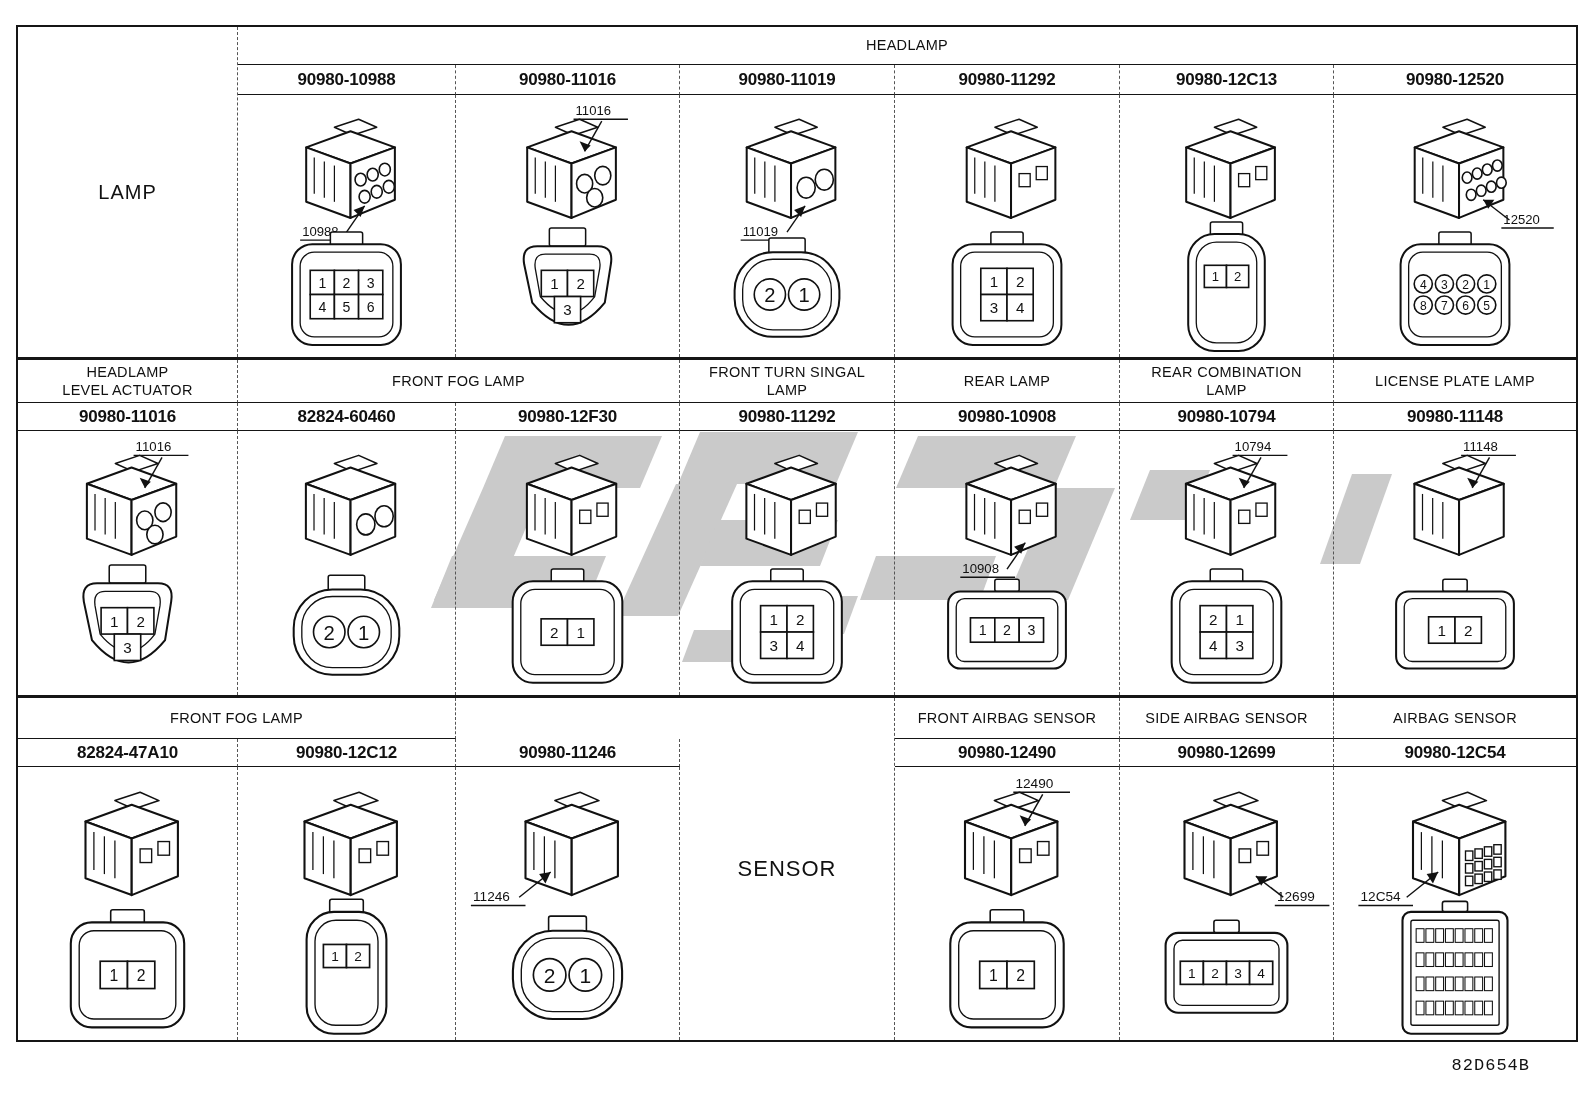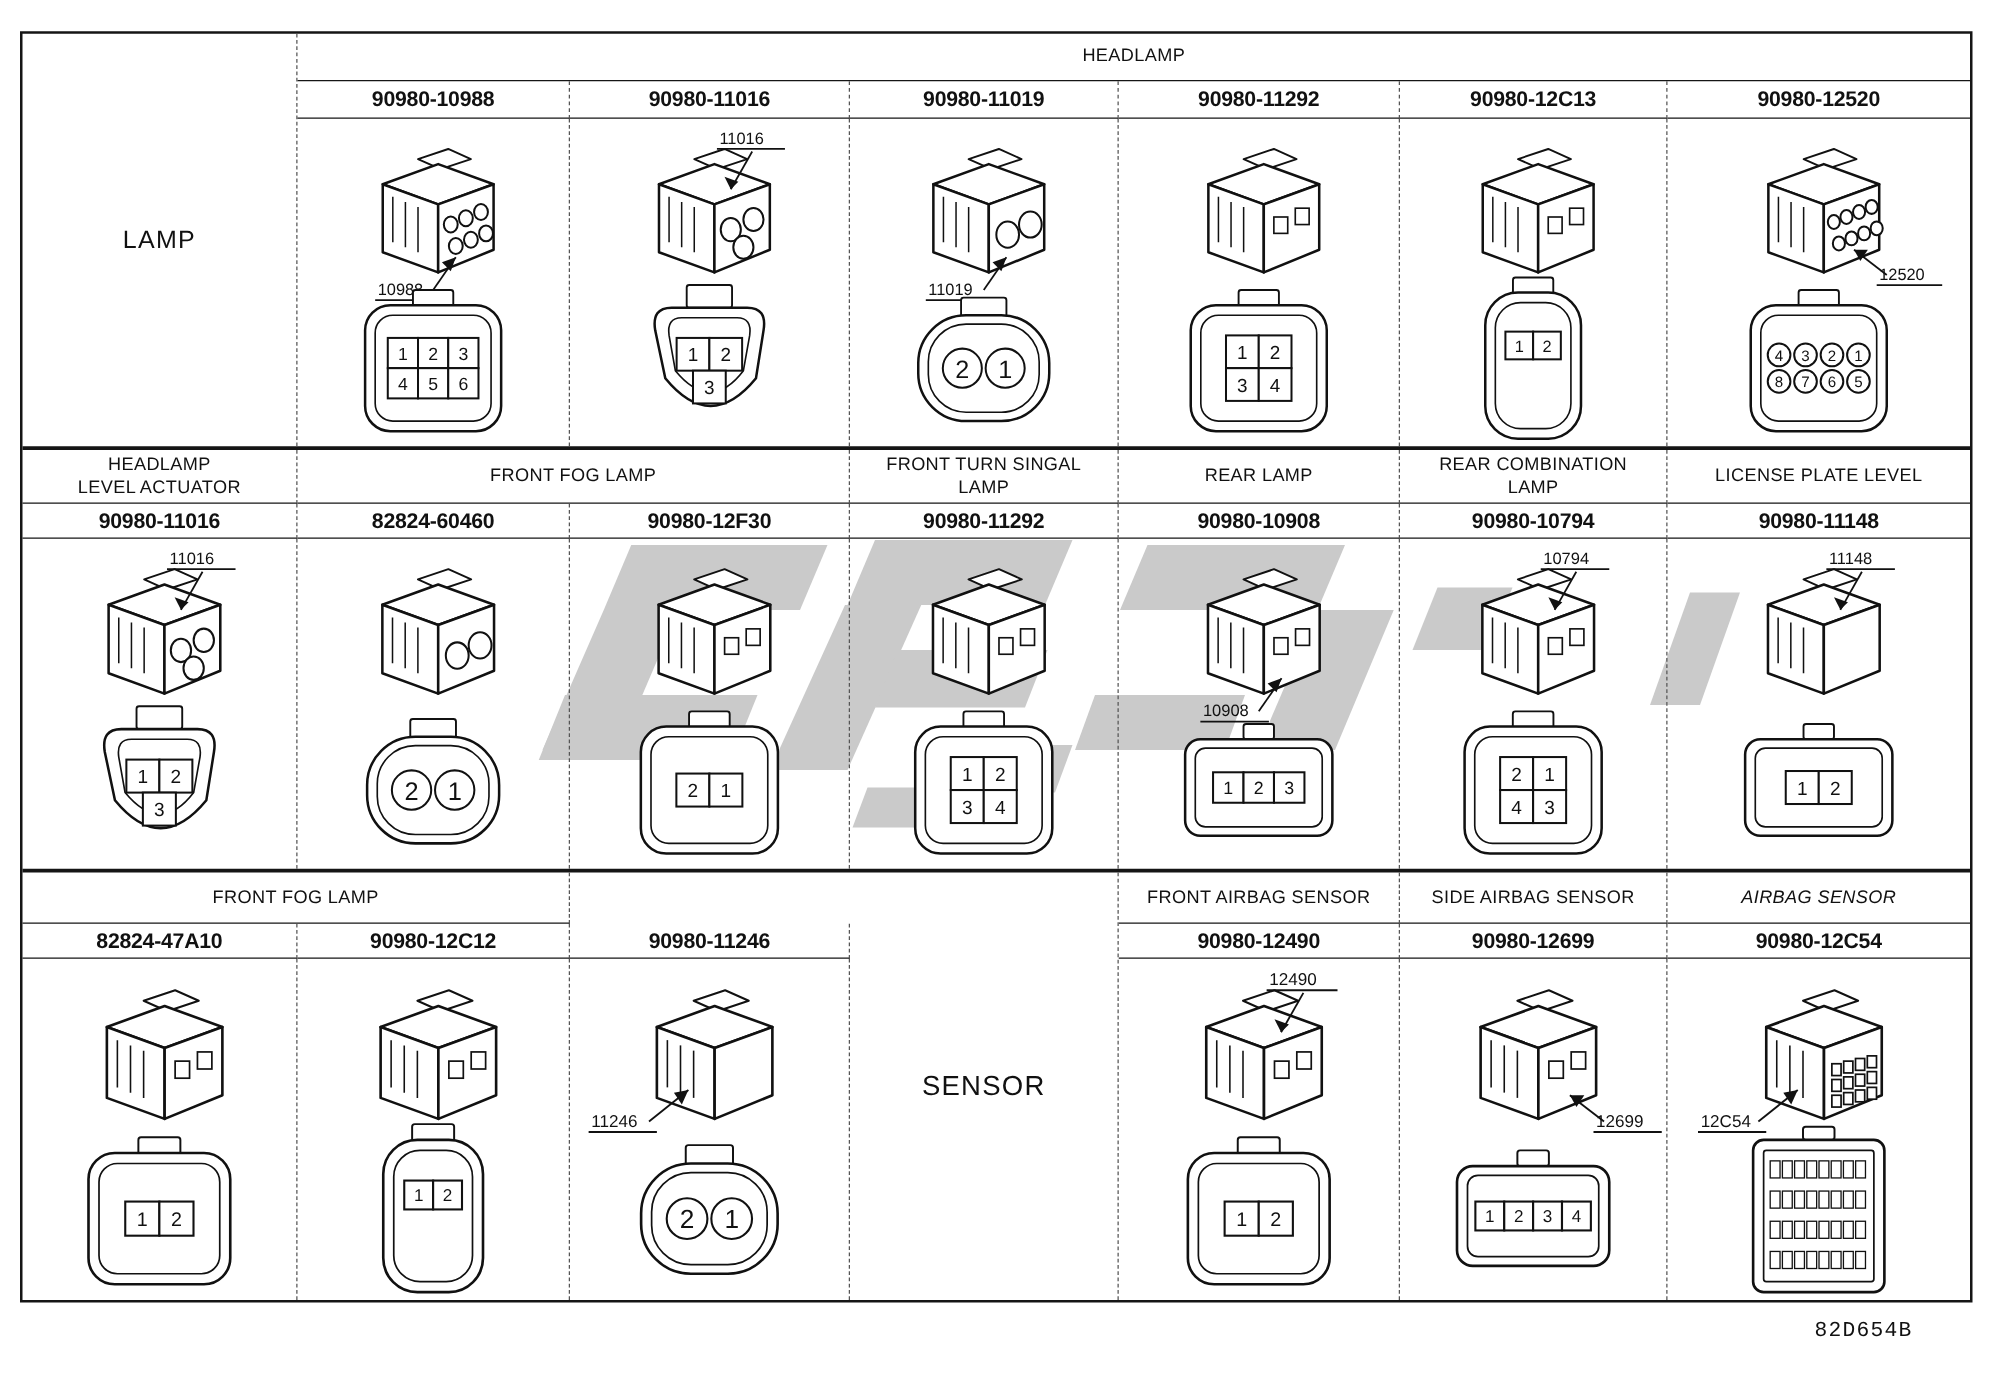--- a/index.html
+++ b/index.html
@@ -258,21 +258,21 @@
           <div>LAMP</div>
         </div>
         <div class="hdr" style="grid-area: 1 / 5 / auto / span 1;">
           <div>REAR LAMP</div>
         </div>
         <div class="hdr" style="grid-area: 1 / 6 / auto / span 1;">
           <div>REAR COMBINATION</div>
           <div>LAMP</div>
         </div>
         <div class="hdr last" style="grid-area: 1 / 7 / auto / span 1;">
-          <div>LICENSE PLATE LEVEL</div>
+          <div>LICENSE PLATE LAMP</div>
         </div>
         <div class="pn" style="grid-area: 2 / 1;">90980-11016</div>
         <div class="illus" style="grid-area: 3 / 1;">
           <svg viewBox="0 0 200 260" preserveAspectRatio="xMidYMid meet">
             <g font-family="&quot;Liberation Sans&quot;,sans-serif">
               <polygon points="88,32 112,24 130,32 106,40" fill="#fff" stroke="#111" stroke-width="1.5" stroke-linejoin="round"></polygon>
               <polygon points="60,52 104,36 148,52 104,68" fill="#fff" stroke="#111" stroke-width="2" stroke-linejoin="round"></polygon>
               <polygon points="60,52 104,68 104,122 60,106" fill="#fff" stroke="#111" stroke-width="2" stroke-linejoin="round"></polygon>
               <polygon points="104,68 148,52 148,104 104,122" fill="#fff" stroke="#111" stroke-width="2" stroke-linejoin="round"></polygon>
               <line x1="68" y1="62" x2="68" y2="98" stroke="#111" stroke-width="1.2"></line>
@@ -459,21 +459,21 @@
     <div class="band band-3">
         <div class="hdr" style="grid-area: 1 / 1 / auto / span 2;">
           <div>FRONT FOG LAMP</div>
         </div>
         <div class="hdr" style="grid-area: 1 / 6 / auto / span 1;">
           <div>SIDE AIRBAG SENSOR</div>
         </div>
         <div class="hdr" style="grid-area: 1 / 5 / auto / span 1;">
           <div>FRONT AIRBAG SENSOR</div>
         </div>
-        <div class="hdr last" style="grid-area: 1 / 7 / auto / span 1; font-style: italic;">
+        <div class="hdr last" style="grid-area: 1 / 7 / auto / span 1;">
           <div>AIRBAG SENSOR</div>
         </div>
         <div class="bigcell" style="grid-area: 1 / 4 / 4;">SENSOR</div>
         <div class="pn" style="grid-area: 2 / 1;">82824-47A10</div>
         <div class="illus" style="grid-area: 3 / 1;">
           <svg viewBox="0 0 200 260" preserveAspectRatio="xMidYMid meet">
             <g font-family="&quot;Liberation Sans&quot;,sans-serif">
               <polygon points="88,32 112,24 130,32 106,40" fill="#fff" stroke="#111" stroke-width="1.5" stroke-linejoin="round"></polygon>
               <polygon points="60,52 104,36 148,52 104,68" fill="#fff" stroke="#111" stroke-width="2" stroke-linejoin="round"></polygon>
               <polygon points="60,52 104,68 104,122 60,106" fill="#fff" stroke="#111" stroke-width="2" stroke-linejoin="round"></polygon>

